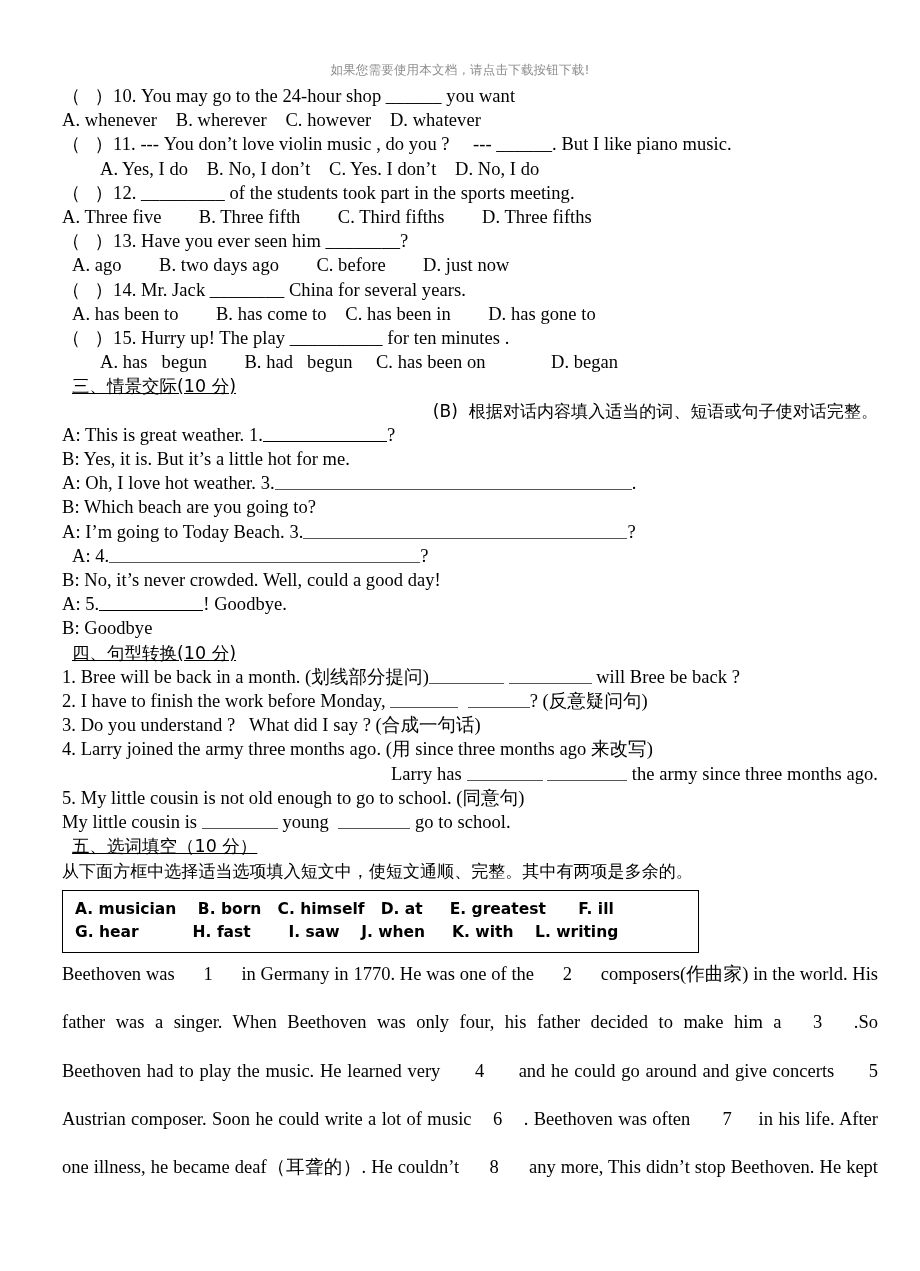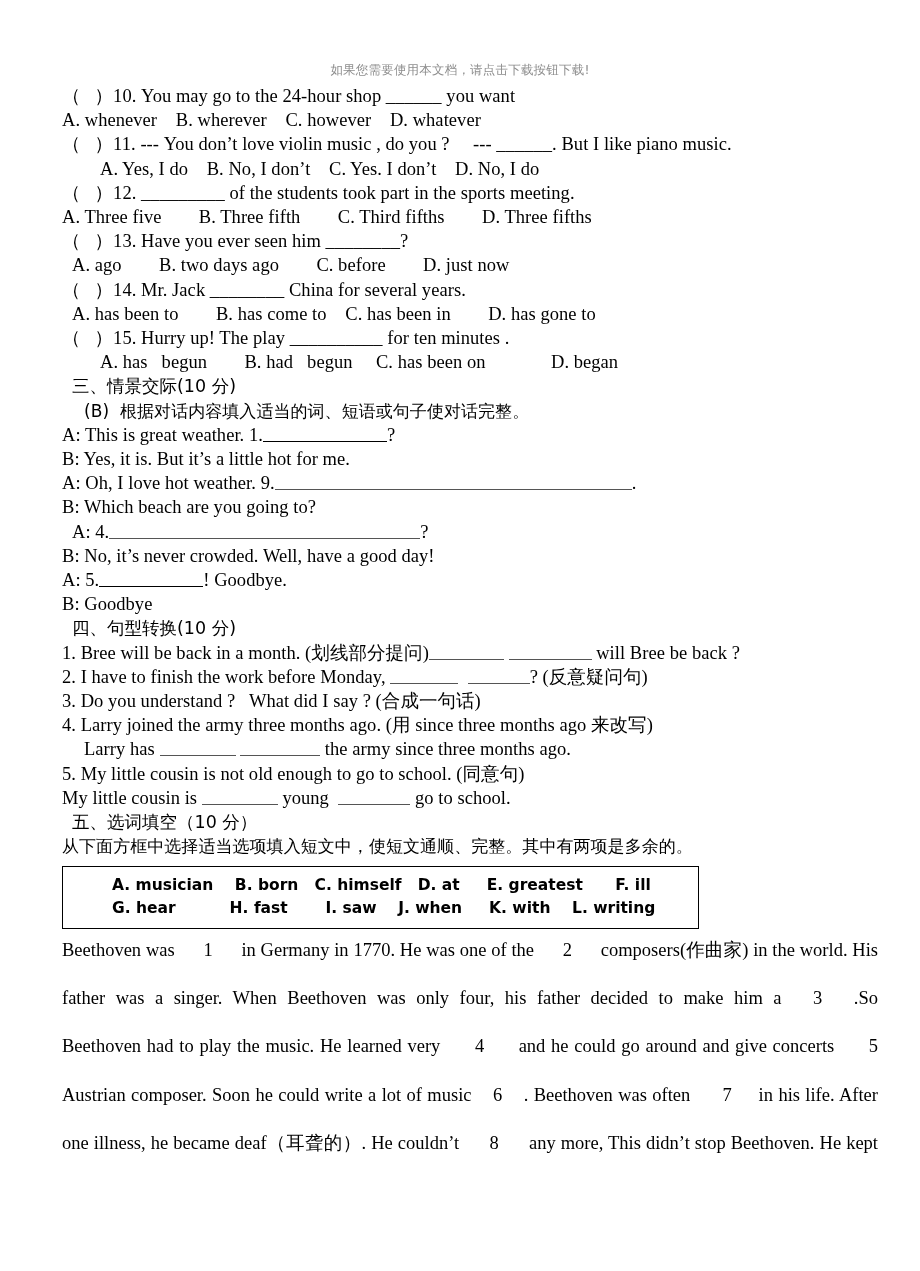--- a/index.html
+++ b/index.html
@@ -41,29 +41,30 @@
   .line {
     font-size: 18.5px;
     line-height: 24.2px;
     white-space: pre-wrap;
     letter-spacing: 0.05px;
   }
   .line.opts {
     letter-spacing: 0.05px;
   }
   .indent-sm { padding-left: 10px; }
-  .indent-md { padding-left: 22px; }
+  .indent-md { padding-left: 22px; text-align: right; }
   .indent-lg { padding-left: 38px; }
   .cn {
     font-family: "DejaVu Sans", "Liberation Sans", sans-serif;
     font-size: 17px;
   }
   .sec-head {
     font-size: 18.5px;
     line-height: 24.2px;
+    text-decoration: underline;
   }
   .sec-head .cn { font-size: 17.5px; }
   .blank {
     display: inline-block;
     border-bottom: 1px solid #000;
     vertical-align: baseline;
     height: 0.95em;
     margin-bottom: -1px;
   }
   .blank.thin { border-bottom: 1px solid #555; }
@@ -74,21 +75,20 @@
     margin-bottom: 9px;
     width: 637px;
     padding: 7px 12px 8px 12px;
   }
   .wordbox .wrow {
     font-family: "DejaVu Sans", "Liberation Sans", sans-serif;
     font-weight: bold;
     font-size: 15.5px;
     line-height: 23px;
     white-space: pre;
-    margin-left: 37px;
   }
   .passage {
     font-size: 18.5px;
     line-height: 24.2px;
     text-align: justify;
     text-justify: inter-word;
     width: 816px;
     margin-top: 4px;
   }
   .passage .pline {
@@ -139,29 +139,30 @@
     <div>
 
       <div class="sec-head indent-sm"><span class="cn">三、情景交际(10 分)</span></div>
 
       <div class="line indent-md"><span class="cn">(B)  根据对话内容填入适当的词、短语或句子使对话完整。</span></div>
 
       <div class="line"><span>A: This is great weather. 1.</span><span class="blank" style="width:124px"></span><span>?</span></div>
 
       <div class="line">B: Yes, it is. But it’s a little hot for me.</div>
 
-      <div class="line"><span>A: Oh, I love hot weather. 9.</span><span class="blank thin" style="width:357px"></span><span>.</span></div>
+      <div class="line"><span>A: Oh, I love hot weather. 3.</span><span class="blank thin" style="width:357px"></span><span>.</span></div>
 
       <div class="line">B: Which beach are you going to?</div>
 
+      <div class="line"><span>A: I’m going to Today Beach. 3.</span><span class="blank thin" style="width:324px"></span><span>?</span></div>
 
 
       <div class="line indent-sm"><span>A: 4.</span><span class="blank thin" style="width:311px"></span><span>?</span></div>
 
-      <div class="line">B: No, it’s never crowded. Well, have a good day!</div>
+      <div class="line">B: No, it’s never crowded. Well, could a good day!</div>
 
       <div class="line"><span>A: 5.</span><span class="blank" style="width:104px"></span><span>! Goodbye.</span></div>
 
       <div class="line">B: Goodbye</div>
 
     </div>
 
     <div>
 
       <div class="sec-head indent-sm"><span class="cn">四、句型转换(10 分)</span></div>

